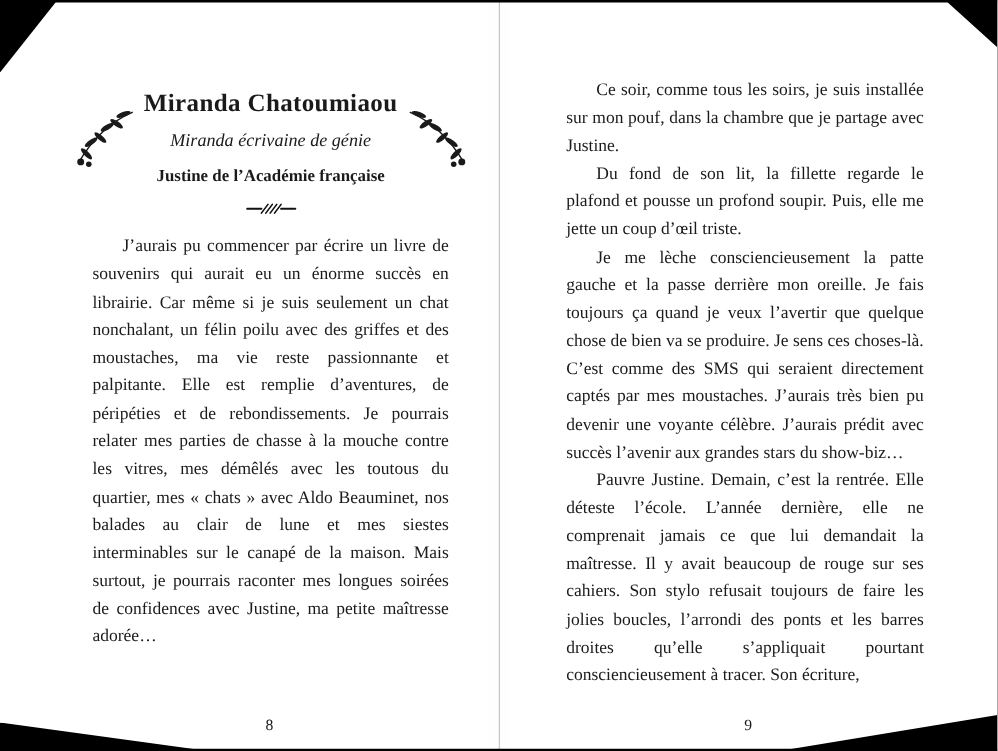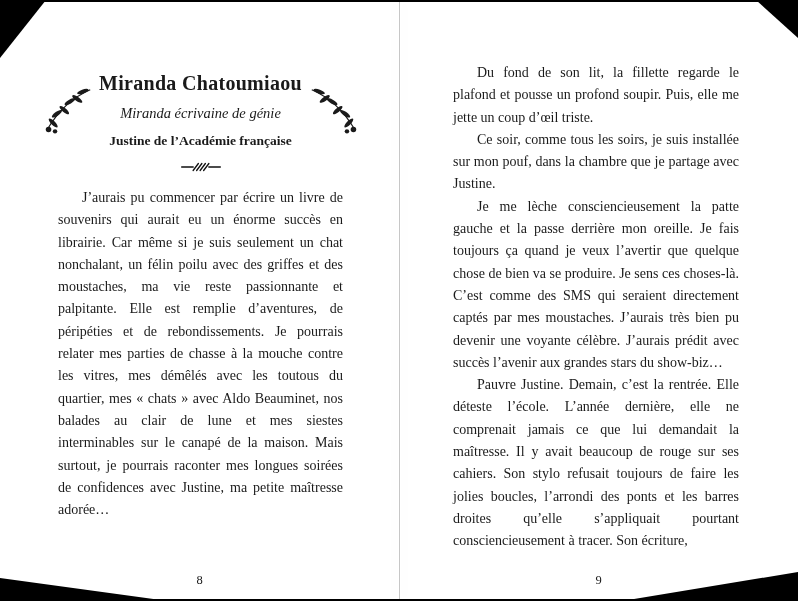--- a/index.html
+++ b/index.html
@@ -17,21 +17,21 @@
     background: #ffffff;
     overflow: hidden;
     font-family: "Liberation Serif", "DejaVu Serif", serif;
     color: #1a1a1a;
   }
   .page {
     position: absolute;
     top: 0;
     height: 100%;
   }
-  .page-left  { left: 0;     width: 399px; padding: 72px 56px 0 58px; }
+  .page-left  { left: 16px;     width: 399px; padding: 72px 56px 0 58px; }
   .page-right { left: 399px; width: 399px; padding: 62px 59px 0 54px; }
 
   .gutter {
     position: absolute;
     left: 399px;
     top: 0;
     width: 1px;
     height: 100%;
     background: #c6c6c6;
     box-shadow: -5px 0 8px rgba(0,0,0,0.05), 5px 0 8px rgba(0,0,0,0.05);
@@ -153,22 +153,22 @@
 
     <div class="body-text">
       <p class="para">J’aurais pu commencer par écrire un livre de souvenirs qui aurait eu un énorme succès en librairie. Car même si je suis seulement un chat nonchalant, un félin poilu avec des griffes et des moustaches, ma vie reste passionnante et palpitante. Elle est remplie d’aventures, de péripéties et de rebondissements. Je pourrais relater mes parties de chasse à la mouche contre les vitres, mes démêlés avec les toutous du quartier, mes « chats » avec Aldo Beauminet, nos balades au clair de lune et mes siestes interminables sur le canapé de la maison. Mais surtout, je pourrais raconter mes longues soirées de confidences avec Justine, ma petite maîtresse adorée…</p>
     </div>
 
     <div class="page-num">8</div>
   </div>
 
   <div class="page page-right">
     <div class="body-text" style="margin-top:0;">
+      <p class="para">Ce soir, comme tous les soirs, je suis installée sur mon pouf, dans la chambre que je partage avec Justine.</p>
       <p class="para">Du fond de son lit, la fillette regarde le plafond et pousse un profond soupir. Puis, elle me jette un coup d’œil triste.</p>
-      <p class="para">Ce soir, comme tous les soirs, je suis installée sur mon pouf, dans la chambre que je partage avec Justine.</p>
       <p class="para">Je me lèche consciencieusement la patte gauche et la passe derrière mon oreille. Je fais toujours ça quand je veux l’avertir que quelque chose de bien va se produire. Je sens ces choses-là. C’est comme des SMS qui seraient directement captés par mes moustaches. J’aurais très bien pu devenir une voyante célèbre. J’aurais prédit avec succès l’avenir aux grandes stars du show-biz…</p>
       <p class="para">Pauvre Justine. Demain, c’est la rentrée. Elle déteste l’école. L’année dernière, elle ne comprenait jamais ce que lui demandait la maîtresse. Il y avait beaucoup de rouge sur ses cahiers. Son stylo refusait toujours de faire les jolies boucles, l’arrondi des ponts et les barres droites qu’elle s’appliquait pourtant consciencieusement à tracer. Son écriture,</p>
     </div>
 
     <div class="page-num">9</div>
   </div>
 
   <div class="gutter"></div>
 
   <div class="edge edge-top"></div>

